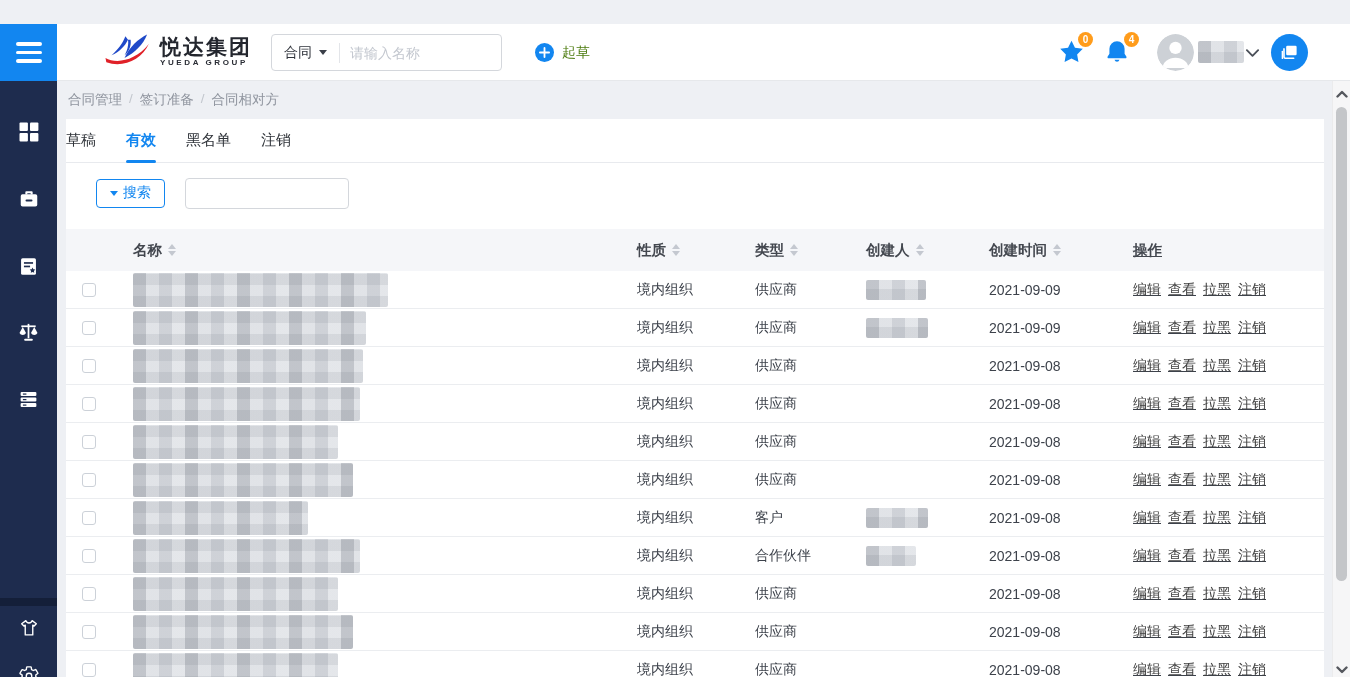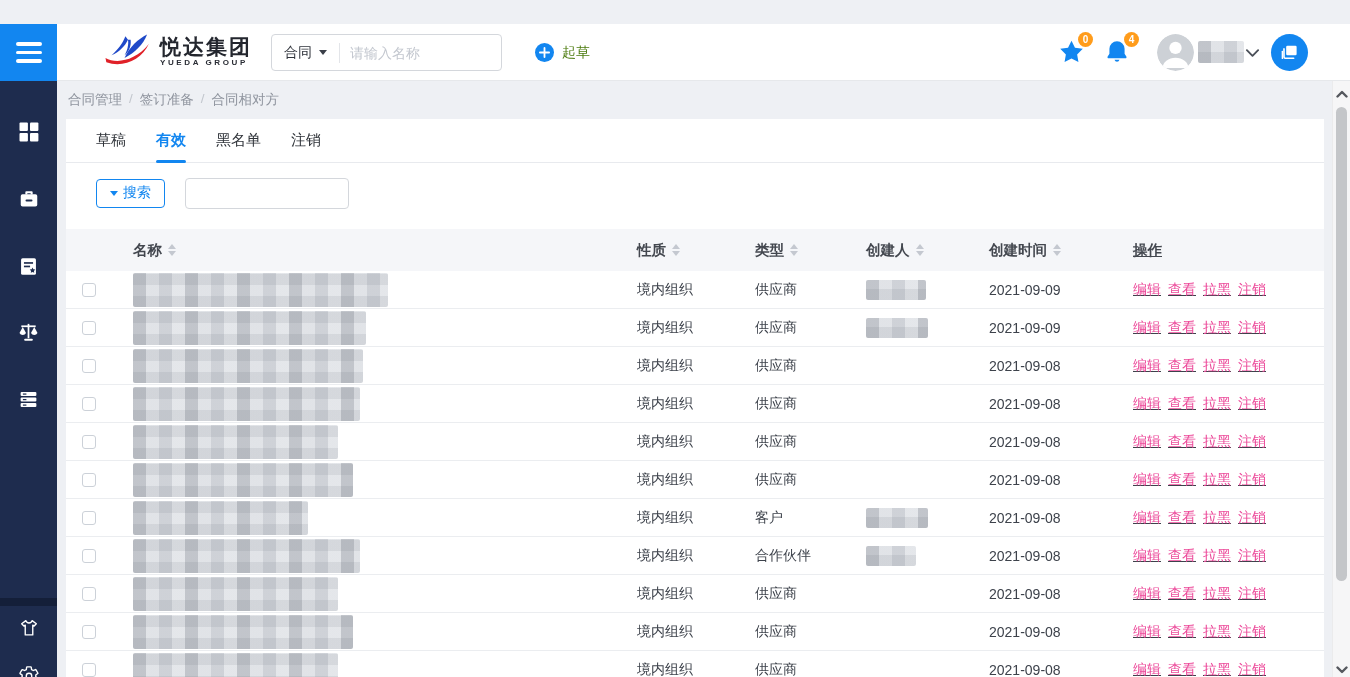--- a/index.html
+++ b/index.html
@@ -39,21 +39,21 @@
   .user-chevron { position:absolute; left:1188px; top:21px; cursor:pointer; }
   .corner-btn { position:absolute; left:1214px; top:10px; width:37px; height:37px; border-radius:50%; background:#1286f0; display:flex; align-items:center; justify-content:center; cursor:pointer; }
 
   
   .breadcrumb { position:absolute; left:68px; top:67px; font-size:13.5px; color:#8f949e; display:flex; gap:7px; z-index:5; }
   .breadcrumb .sep { color:#c2c6cd; }
   .crumb { cursor:pointer; }
 
   
   .card { position:absolute; left:66px; top:95px; width:1258px; height:582px; background:#fff; z-index:5; }
-  .tabbar { height:44px; border-bottom:1px solid #e8eaee; display:flex; align-items:stretch; padding-left:30px; }
+  .tabbar { height:44px; border-bottom:1px solid #e8eaee; display:flex; align-items:stretch; }
   .tab { position:relative; display:flex; align-items:center; font-size:15px; color:#2e3238; margin-right:30px; cursor:pointer; }
   .tab.active { color:#1286f0; font-weight:bold; }
   .tab.active::after { content:""; position:absolute; left:0; right:0; bottom:-1px; height:3px; border-radius:2px; background:#1286f0; }
   .filterbar { height:60px; display:flex; align-items:center; padding-left:30px; gap:20px; }
   .search-btn { height:29px; padding:0 13px; border:1px solid #1286f0; border-radius:4px; background:#fff; color:#1286f0; font-size:14px; display:flex; align-items:center; gap:5px; cursor:pointer; }
   .search-btn .caret { width:0; height:0; border-left:4.5px solid transparent; border-right:4.5px solid transparent; border-top:5.5px solid #1286f0; }
   .filter-input { width:164px; height:31px; border:1px solid #d4d7dc; border-radius:4px; outline:none; padding:0 10px; font-size:14px; color:#333; }
 
   
   .table { margin-top:6px; }
@@ -72,21 +72,21 @@
   .sorter .up { width:0; height:0; border-left:4px solid transparent; border-right:4px solid transparent; border-bottom:5px solid #c4c8d0; cursor:pointer; }
   .sorter .dn { width:0; height:0; border-left:4px solid transparent; border-right:4px solid transparent; border-top:5px solid #c4c8d0; cursor:pointer; }
   .checkbox { width:14px; height:14px; border:1px solid #ccd1d8; border-radius:3px; background:#fff; cursor:pointer; }
   .redact { background-color:#e7e9ec;
     background-image:
       repeating-linear-gradient(90deg, rgba(110,116,128,.30) 0 13px, rgba(190,194,202,.12) 13px 26px, rgba(140,146,158,.26) 26px 39px, rgba(215,218,224,.10) 39px 52px),
       repeating-linear-gradient(0deg, rgba(150,155,165,.22) 0 11px, rgba(225,228,233,.20) 11px 22px);
     border-radius:2px; filter:blur(.4px); }
   .name-redact { height:34px; }
   .creator-redact { height:20px; }
-  .op { margin-right:7px; color:#ec4899; cursor:pointer; white-space:nowrap; }
+  .op { margin-right:7px; color:#404040; cursor:pointer; white-space:nowrap; }
 
   
   .scrollbar { position:absolute; left:1332px; top:57px; width:18px; height:620px; background:#f6f6f7; border-left:1px solid #ebebec; z-index:40; }
   .sb-arrow { position:absolute; left:0; width:18px; height:22px; display:flex; align-items:center; justify-content:center; cursor:pointer; }
   .sb-up { top:2px; } .sb-dn { top:578px; }
   .sb-thumb { position:absolute; left:3px; top:26px; width:11px; height:474px; border-radius:6px; background:#c4c6c9; cursor:grab; }
 </style>
 </head>
 <body>
 

